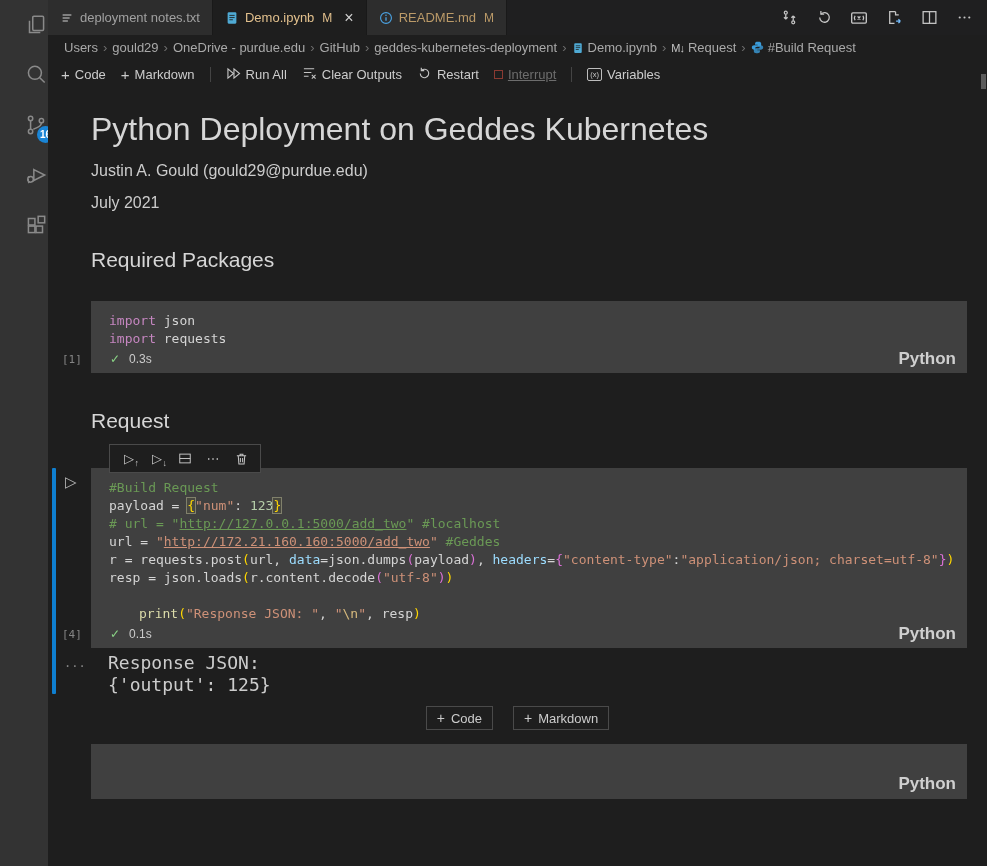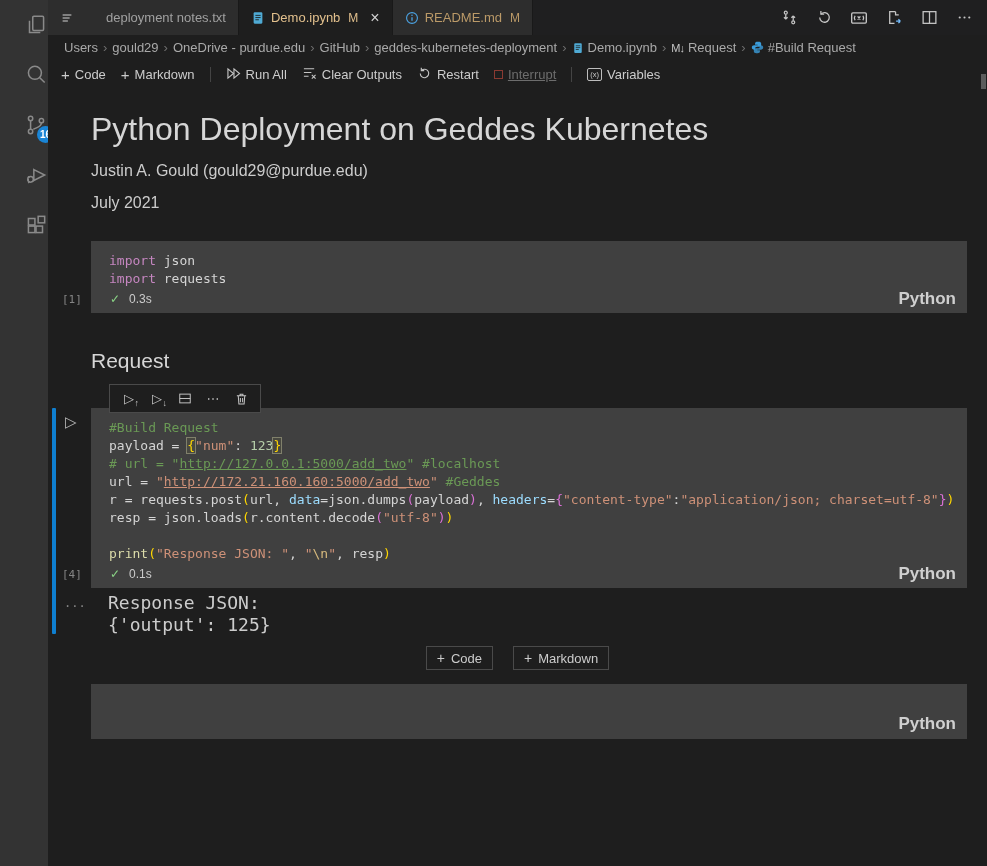--- a/index.html
+++ b/index.html
@@ -21,21 +21,21 @@
     display:flex; align-items:center; justify-content:center; padding:0 3px;
   }
   
   .tabbar {
     position:absolute; left:48px; right:0; top:0; height:35px; background:#1f1f20;
     display:flex; align-items:stretch;
   }
   .tab { display:flex; align-items:center; gap:6px; padding:0 12px; font-size:13px; border-right:1px solid #191919; cursor:pointer; }
   .tab.inactive { background:#2d2d2d; }
   .tab.active { background:#1e1e1e; }
-  .tlabel.dim { color:#a0a0a0;margin-left:26px; }
+  .tlabel.dim { color:#a0a0a0; }
   .tlabel.mod { color:#e2c08d; }
   .tlabel.mod2 { color:#bb9a68; }
   .mbadge { color:#e2c08d; font-size:12px; margin-left:2px; }
   .mbadge.dim2 { color:#bb9a68; }
   .tab .close { color:#d0d0d0; font-size:16px; margin-left:6px; line-height:1; }
   .editor-actions { margin-left:auto; display:flex; align-items:center; gap:17px; padding-right:14px; }
   .editor-actions .ea { display:flex; align-items:center; justify-content:center; width:18px; height:18px; color:#c5c5c5; cursor:pointer; }
   .editor-actions svg { stroke:#c5c5c5; fill:none; stroke-width:1.2; }
   
   .breadcrumb {
@@ -73,21 +73,21 @@
   .cellbox { flex:1; border:1px solid #404040; background:#404040; position:relative; }
   .code { padding:10px 8px 0 17px; font-family:"DejaVu Sans Mono", monospace; font-size:13px; line-height:18px; white-space:pre; cursor:text; }
   .code-line { height:18px; }
   .cellstatus { display:flex; align-items:center; height:24px; padding:0 10px 2px 18px; font-size:12px; color:#cccccc; }
   .check { color:#89d185; margin-right:9px; font-size:12px; }
   .lang { margin-left:auto; color:#cfcfcf; font-size:17px; cursor:pointer;font-weight:bold; }
   
   .tk-kw{color:#c586c0;} .tk-pl{color:#d4d4d4;} .tk-cm{color:#6a9955;}
   .tk-cmu{color:#6a9955; text-decoration:underline;}
   .tk-str{color:#ce9178;} .tk-stru{color:#ce9178; text-decoration:underline;}
-  .tk-num{color:#b5cea8;} .tk-prm{color:#9cdcfe;} .tk-fn{color:#dcdcaa;}
+  .tk-num{color:#b5cea8;} .tk-prm{color:#9cdcfe;} .tk-fn{color:#dcdcaa;margin-left:30px;}
   .tk-b1{color:#ffd700;} .tk-b2{color:#da70d6;} .tk-esc{color:#d7ba7d;}
   .tk-bx{color:#ffd700; box-shadow:0 0 0 1px #80806b; background:rgba(95,95,65,.28);}
   
   .activewrap { position:relative; margin-top:35px; }
   .focusbar { position:absolute; left:4px; top:0; bottom:0; width:4px; background:#0f7fd0; border-radius:1px; }
   .celltoolbar {
     position:absolute; left:61px; top:-24px; height:29px; z-index:3;
     background:#1e1e1e; border:1px solid #4a4a4a; display:flex; align-items:center; gap:6px; padding:0 8px;
   }
   .ct-btn { width:22px; height:22px; display:flex; align-items:center; justify-content:center; color:#c5c5c5; cursor:pointer; position:relative; font-size:13px; }
@@ -303,20 +303,21 @@
   </div>
 
   <div class="notebook">
 
     <div class="mdblock">
       <div class="md-h1">Python Deployment on Geddes Kubernetes</div>
       <div class="md-p">Justin A. Gould (gould29@purdue.edu)</div>
       <div class="md-p">July 2021</div>
     </div>
 
+    <div class="md-h2">Required Packages</div>
 
     <div class="cellrow" style="margin-top:29px;">
       <div class="gutter">
         <span class="execcount">[1]</span>
       </div>
       <div class="cellbox">
         <div class="code"><div class="code-line"><span class="tk-kw">import</span><span class="tk-pl"> json</span></div><div class="code-line"><span class="tk-kw">import</span><span class="tk-pl"> requests</span></div></div>
         <div class="cellstatus">
           <span class="check">✓</span>
           <span>0.3s</span>

